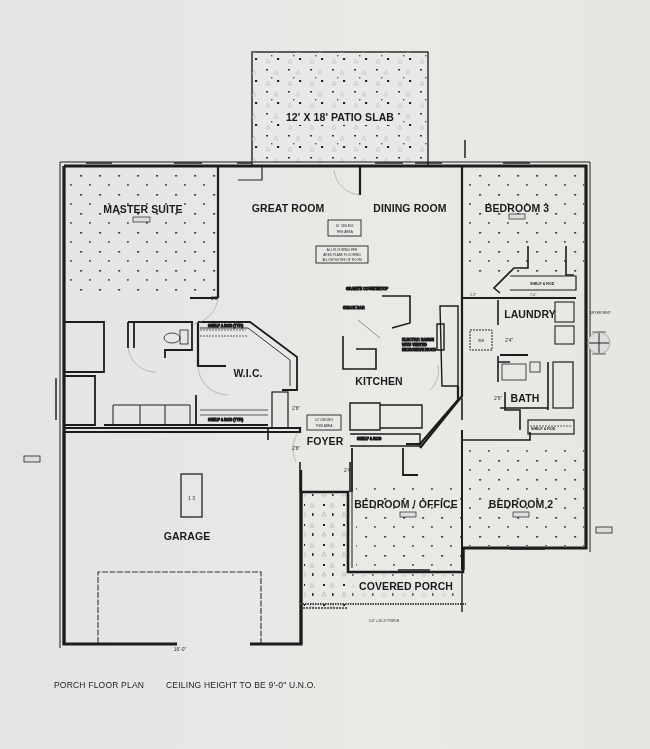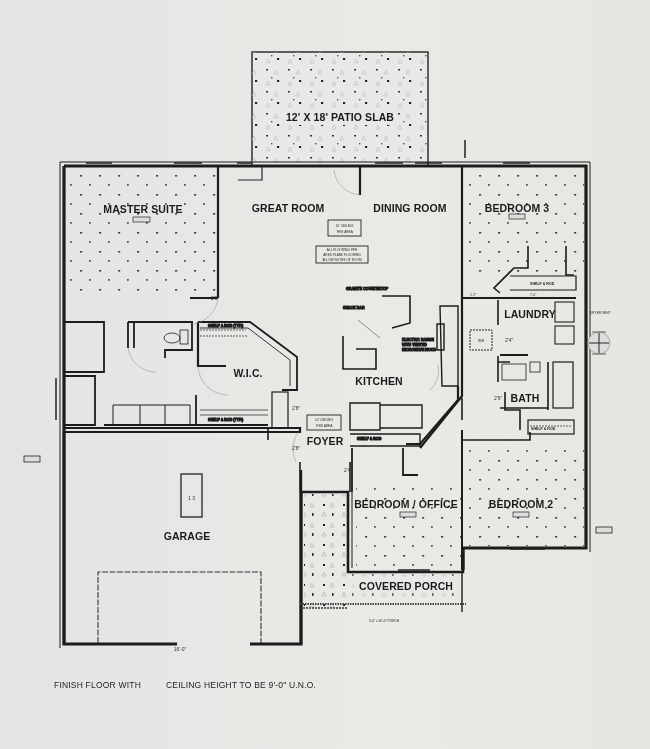--- a/index.html
+++ b/index.html
@@ -238,14 +238,14 @@
     <text class="dim" x="292" y="450">2'8"</text>
     <text class="dim" x="344" y="472">2'4"</text>
     <text class="dim" x="494" y="400">2'6"</text>
     <text class="dim" x="505" y="342">2'4"</text>
   </g>
 
   <rect x="24" y="456" width="16" height="6" fill="#ddd" stroke="#222" stroke-width="0.8"></rect>
   <rect x="596" y="527" width="16" height="6" fill="#ddd" stroke="#222" stroke-width="0.8"></rect>
 </svg>
 
-<div class="caption" style="left:54px;">FINISH FLOOR WITH</div>
+<div class="caption" style="left:54px;">PORCH FLOOR PLAN</div>
 <div class="caption" style="left:166px;">CEILING HEIGHT TO BE 9'-0" U.N.O.</div>
 
 </body></html>

